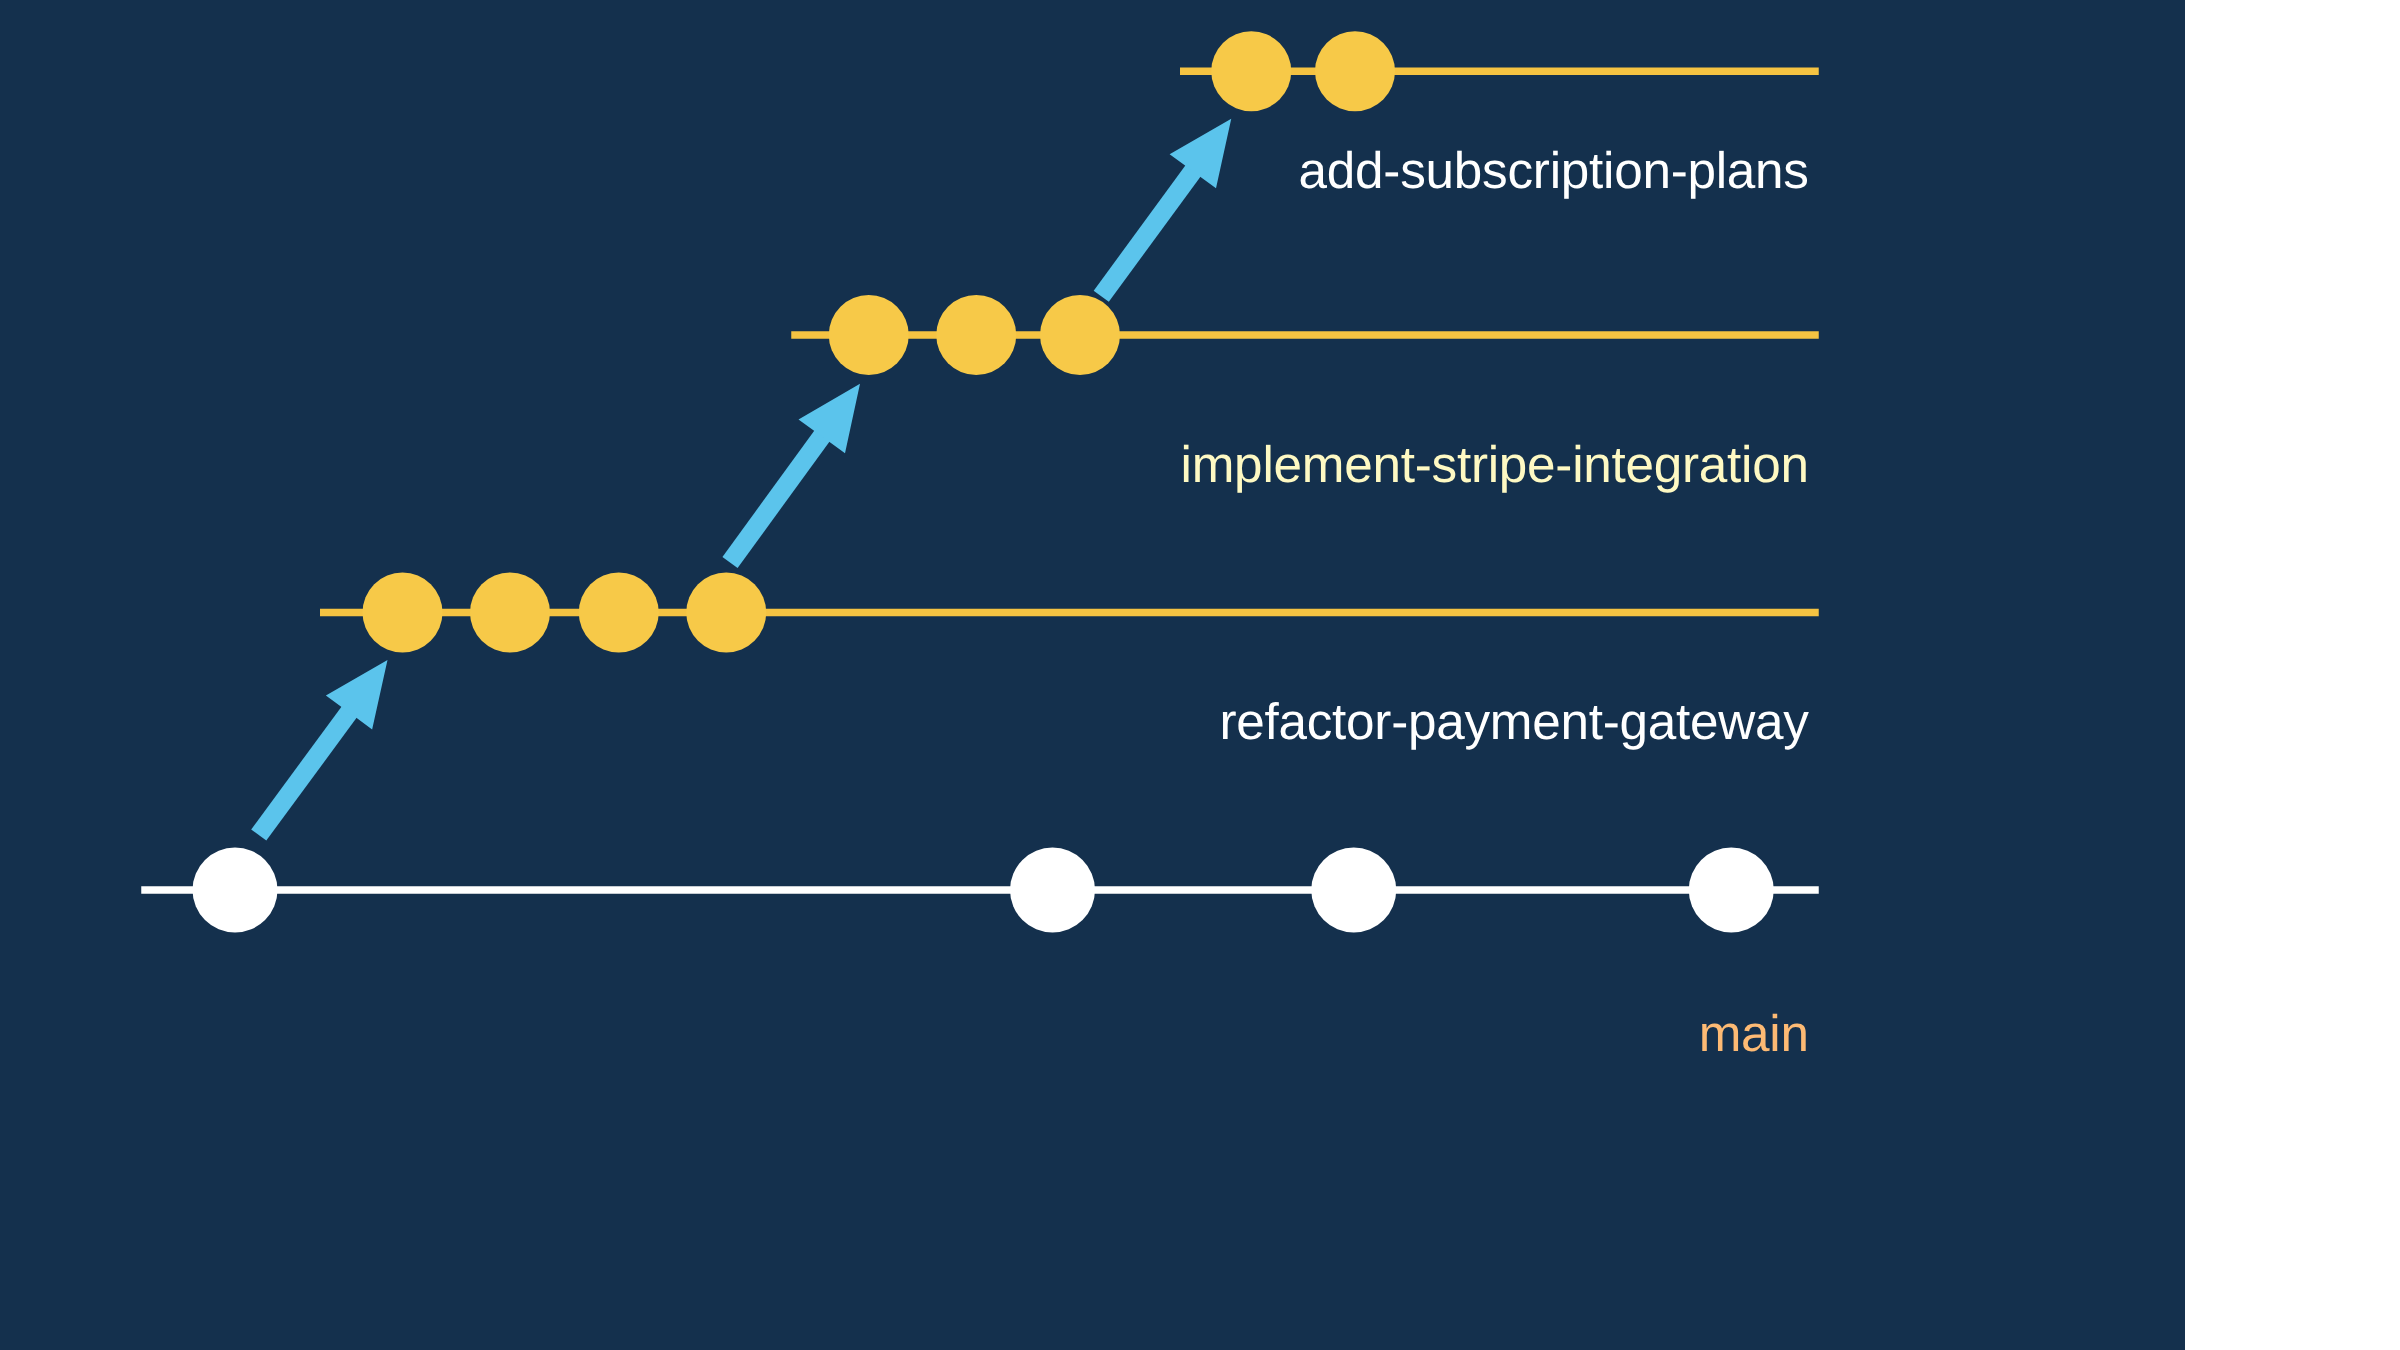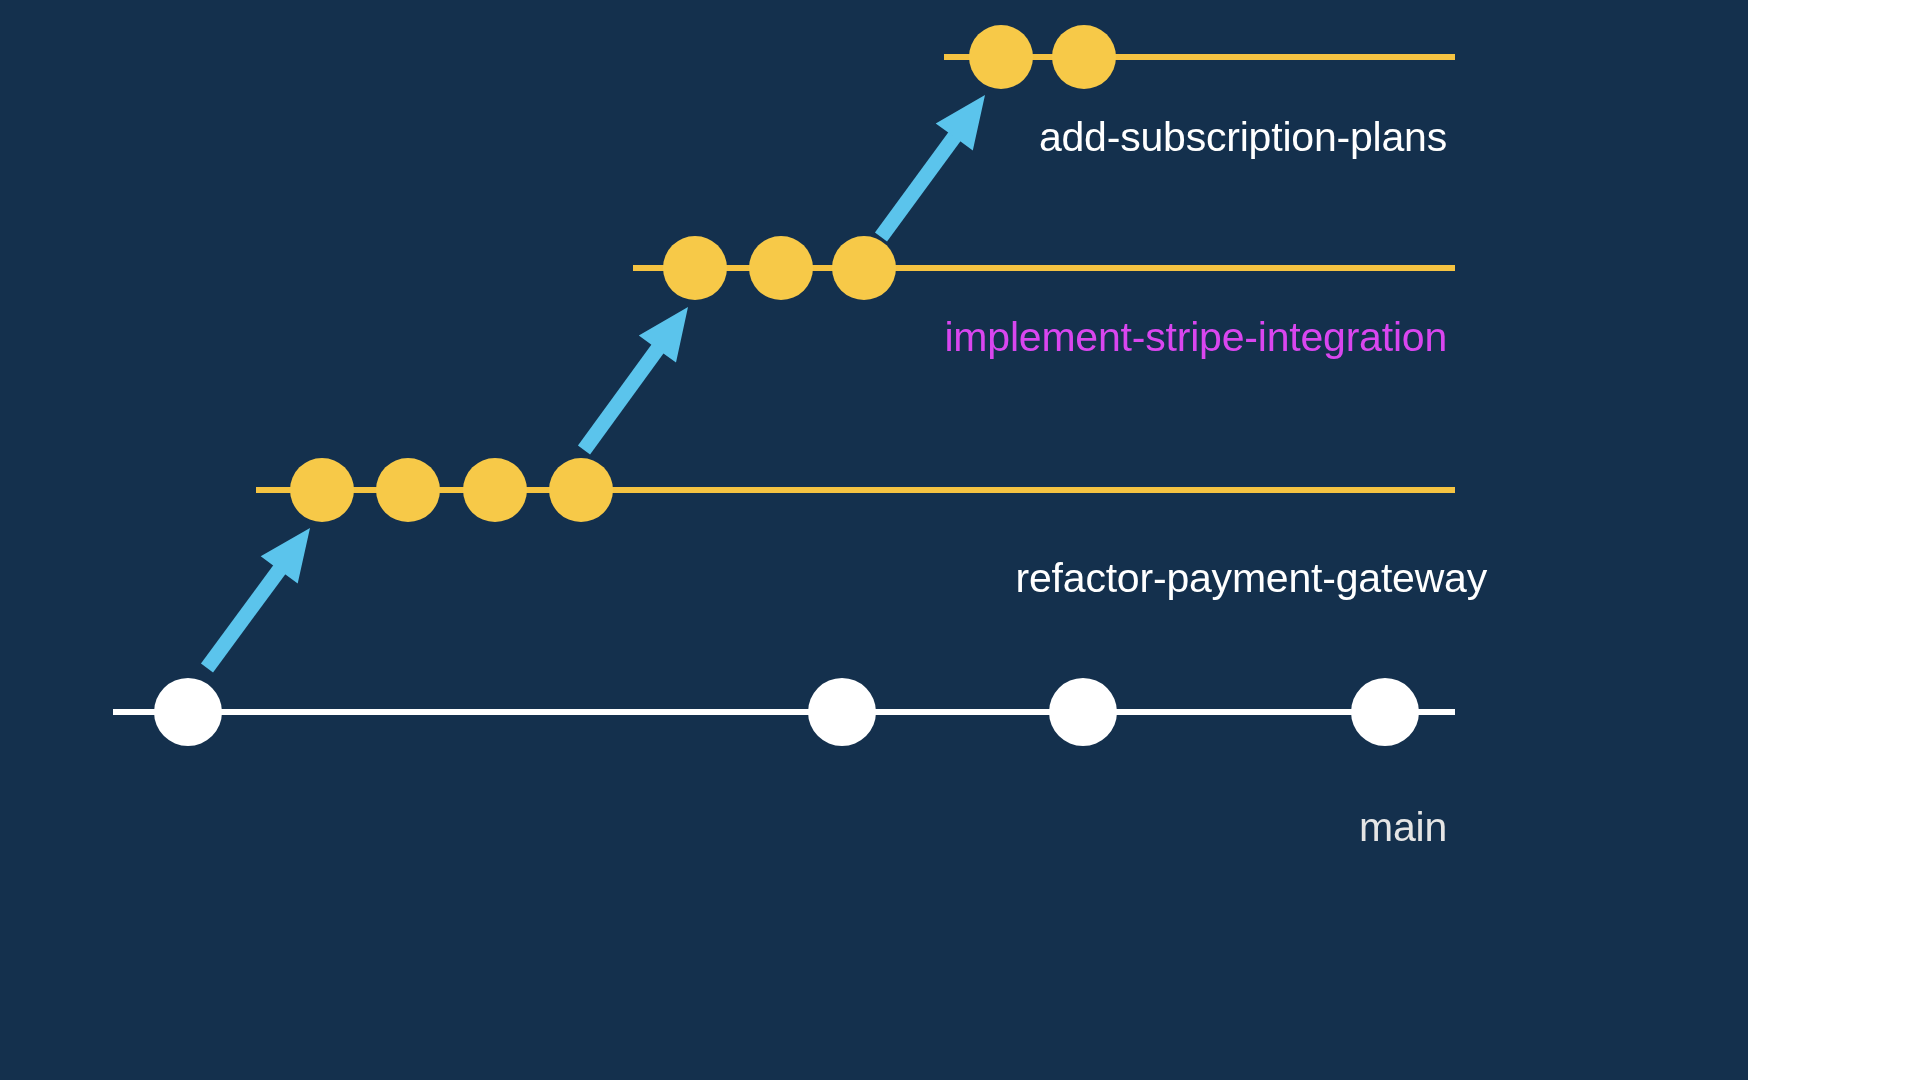--- a/index.html
+++ b/index.html
@@ -76,17 +76,17 @@
         <line x1="584" y1="450" x2="662.120445302298" y2="342.58438770934026" stroke="#5bc4ec" stroke-width="15" stroke-linecap="butt"></line>
         <polygon points="688.0,307.0 676.0,362.6 663.1,353.2 651.8,344.9 638.8,335.5" fill="#5bc4ec"></polygon>
       </g>
       <g>
         <line x1="881" y1="237" x2="959.0016785564432" y2="130.4977081248564" stroke="#5bc4ec" stroke-width="15" stroke-linecap="butt"></line>
         <polygon points="985.0,95.0 972.8,150.5 959.9,141.1 948.6,132.8 935.7,123.4" fill="#5bc4ec"></polygon>
       </g>
     </svg>
   <div id="labels">
       <div class="branch-label" style="left: 1447px; top: 137px; color: rgb(255, 255, 255);">add-subscription-plans</div>
-      <div class="branch-label" style="left: 1447px; top: 337px; color: #d946ef;">implement-stripe-integration</div>
-      <div class="branch-label" style="left: 1447px; top: 578px; color: rgb(255, 255, 255); margin-left: 40px;">refactor-payment-gateway</div>
-      <div class="branch-label" style="left: 1447px; top: 827px; color: #e5e5e5;">main</div>
+      <div class="branch-label" style="left: 1447px; top: 372px; color: #fef9c3;">implement-stripe-integration</div>
+      <div class="branch-label" style="left: 1447px; top: 578px; color: rgb(255, 255, 255);">refactor-payment-gateway</div>
+      <div class="branch-label" style="left: 1447px; top: 827px; color: #fdba74;">main</div>
     </div>
 </div>
 
 </body></html>

